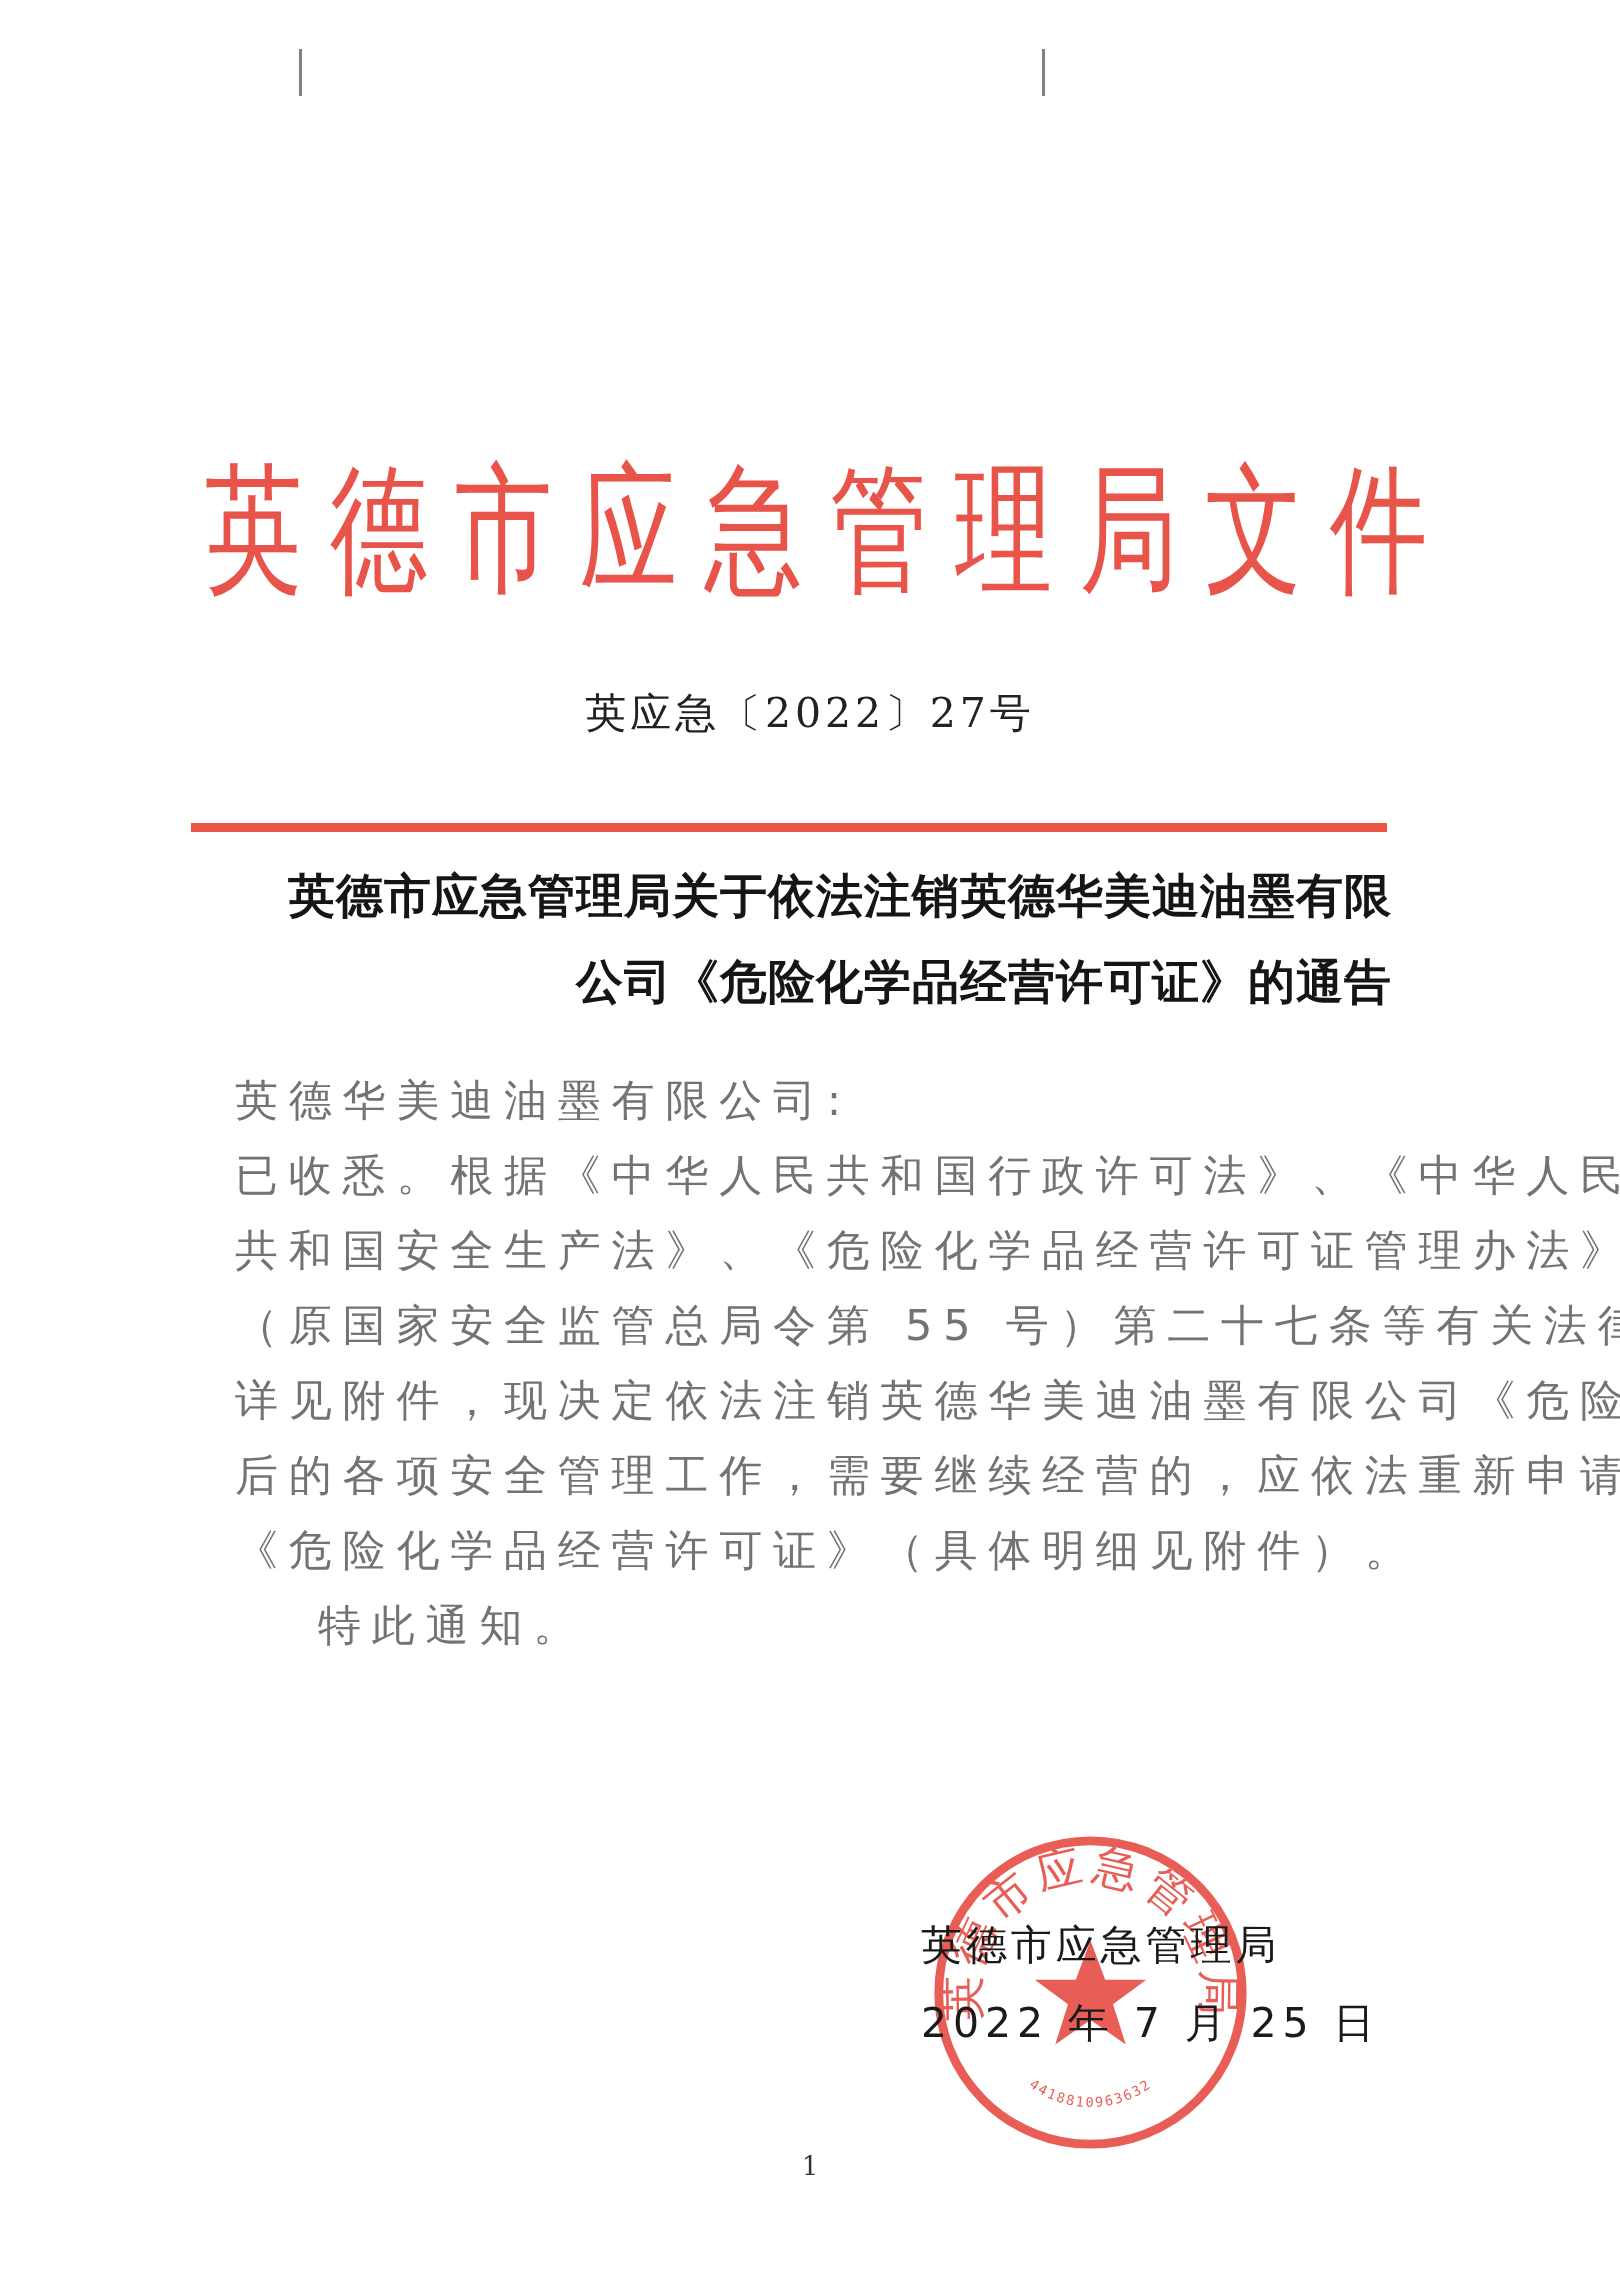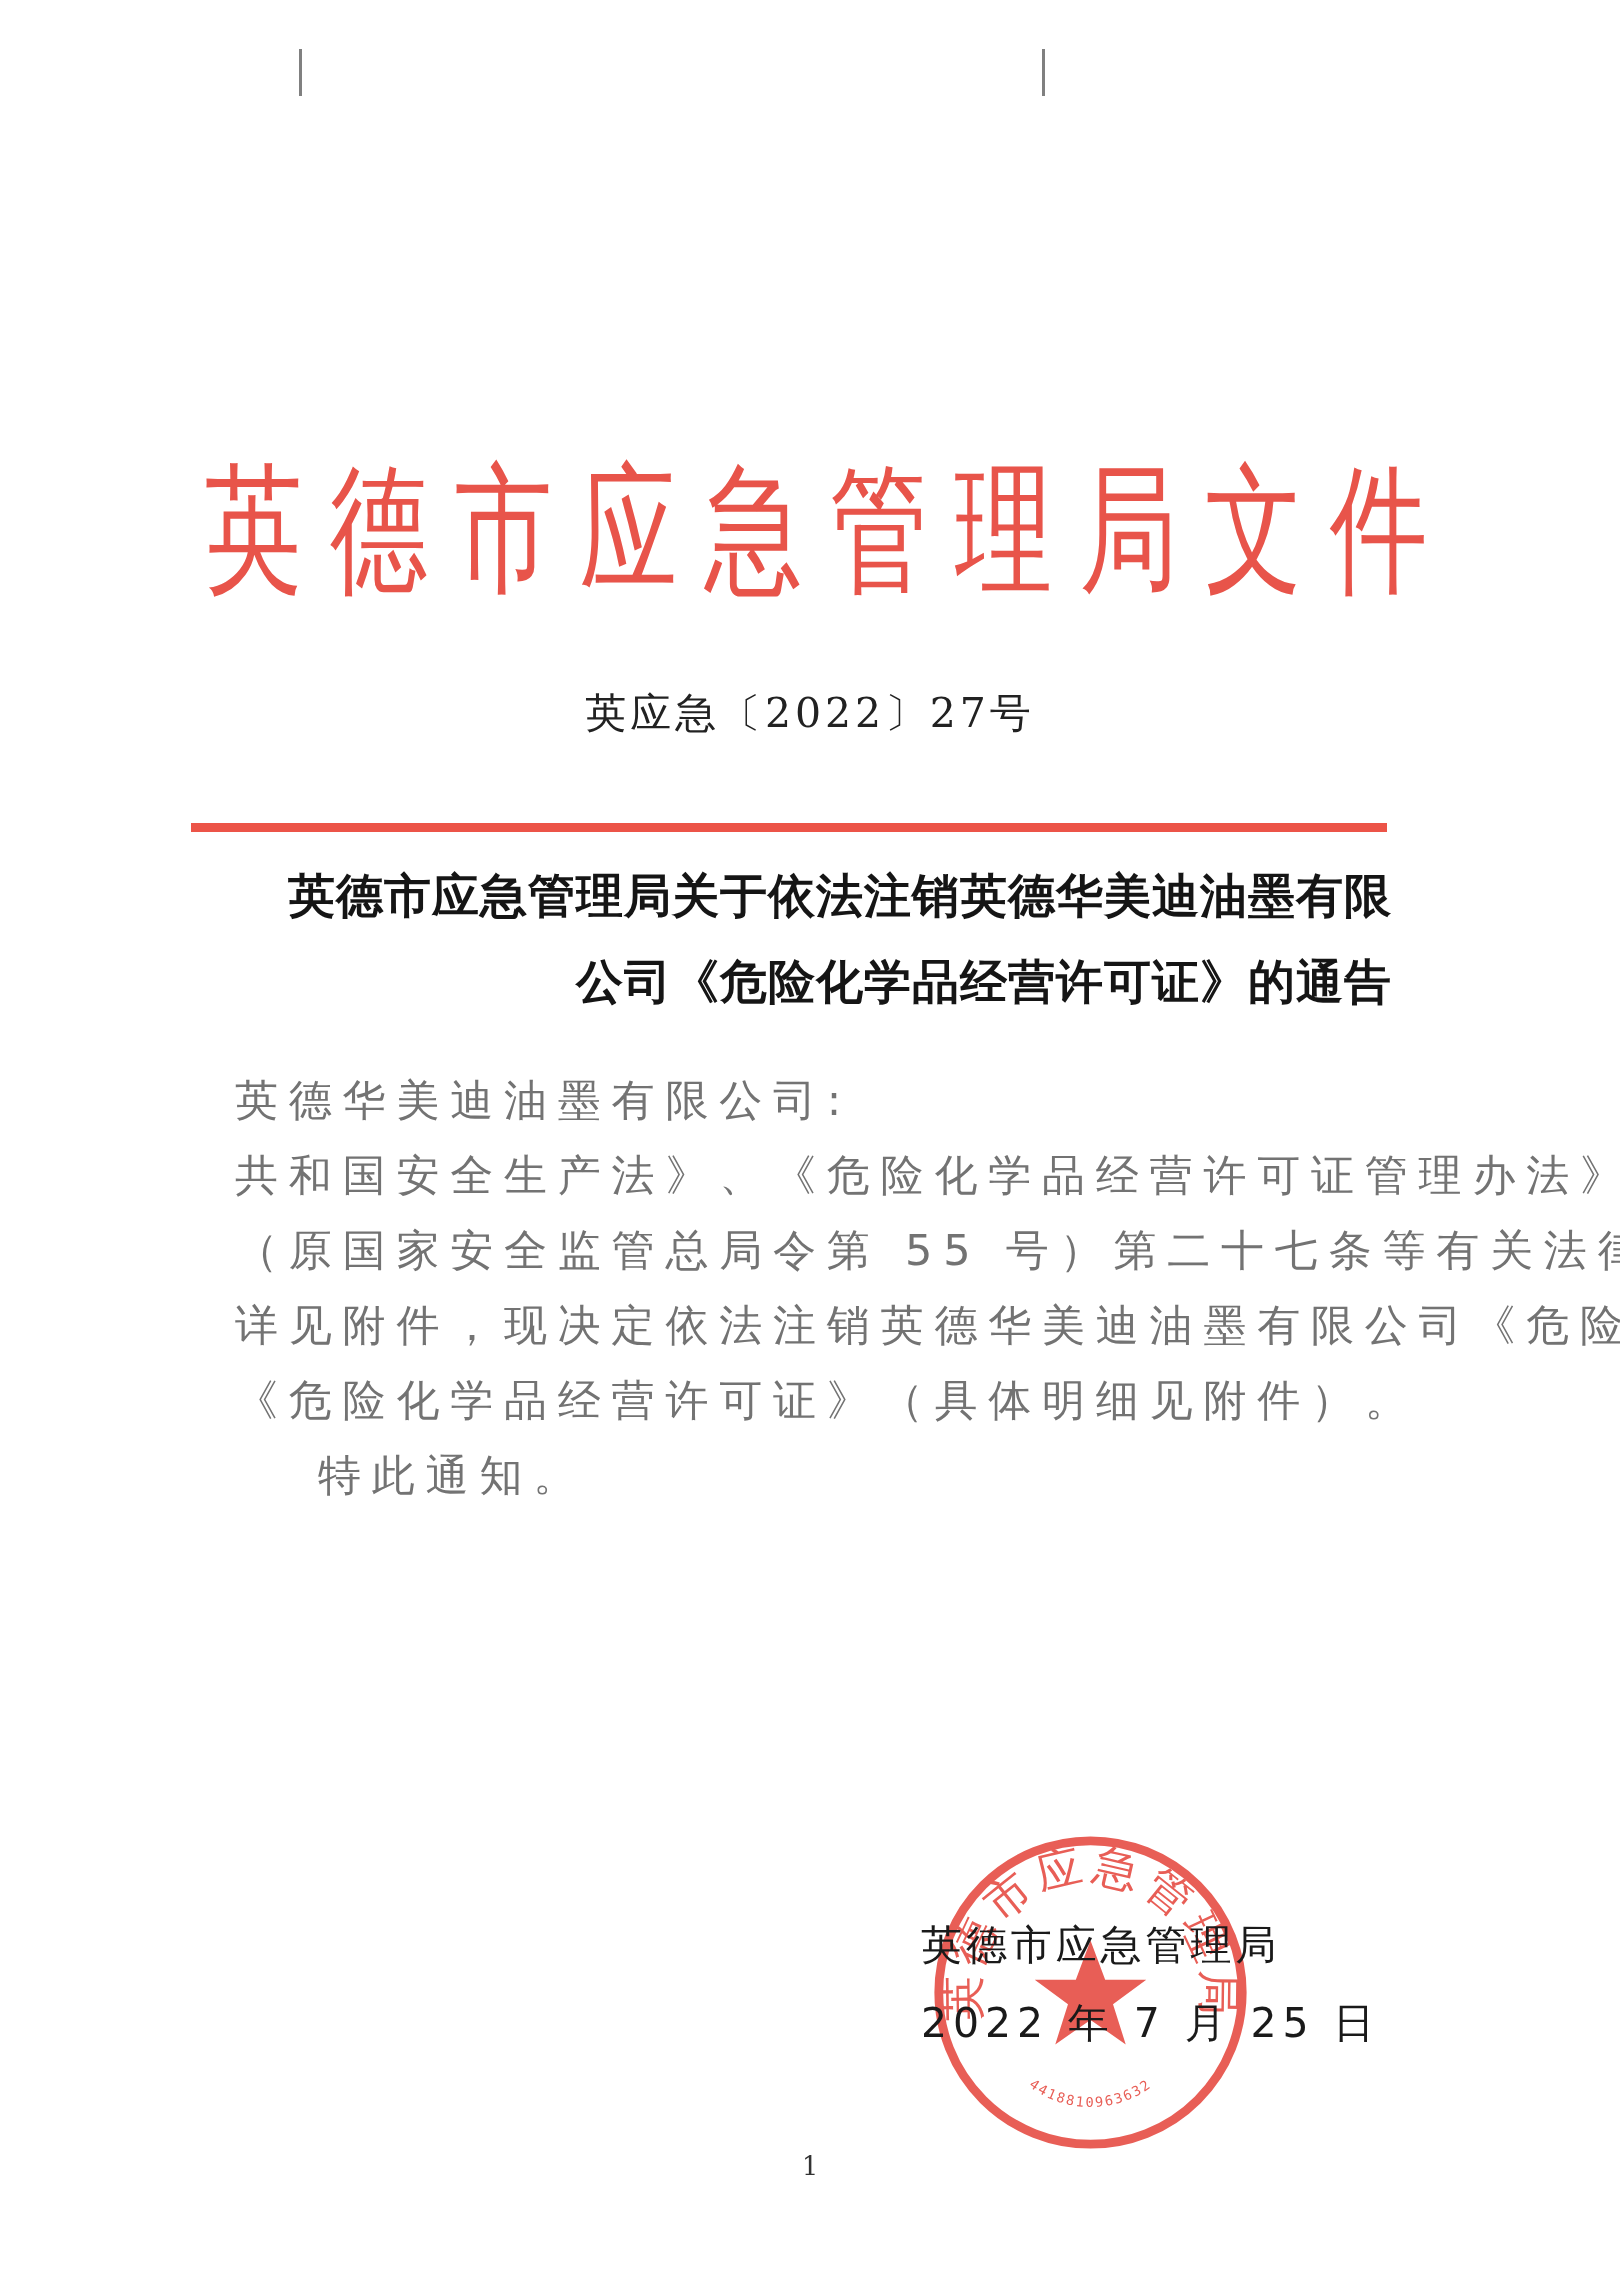--- a/index.html
+++ b/index.html
@@ -70,23 +70,25 @@
 
 <div class="red-rule"></div>
 
 <div class="doc-title">
   <div>英德市应急管理局关于依法注销英德华美迪油墨有限</div>
   <div>公司《危险化学品经营许可证》的通告</div>
 </div>
 
 <div class="body">
   <div class="line">英德华美迪油墨有限公司:</div>
+  <div class="line">已收悉。根据《中华人民共和国行政许可法》、《中华人民</div>
   <div class="line">共和国安全生产法》、《危险化学品经营许可证管理办法》</div>
   <div class="line">（原国家安全监管总局令第 55 号）第二十七条等有关法律</div>
   <div class="line">详见附件，现决定依法注销英德华美迪油墨有限公司《危险</div>
+  <div class="line">后的各项安全管理工作，需要继续经营的，应依法重新申请</div>
   <div class="line">《危险化学品经营许可证》（具体明细见附件）。</div>
   <div class="line indent">特此通知。</div>
 </div>
 
 <svg class="seal" viewBox="0 0 330 330" xmlns="http://www.w3.org/2000/svg">
   <defs>
     <path id="sealArcTop" d="M 55 200 A 115 115 0 1 1 275 200"></path>
     <path id="sealArcBottom" d="M 85 245 A 105 105 0 0 0 245 245"></path>
   </defs>
   <circle cx="165" cy="165" r="155" fill="none" stroke="#e5483f" stroke-width="9"></circle>

